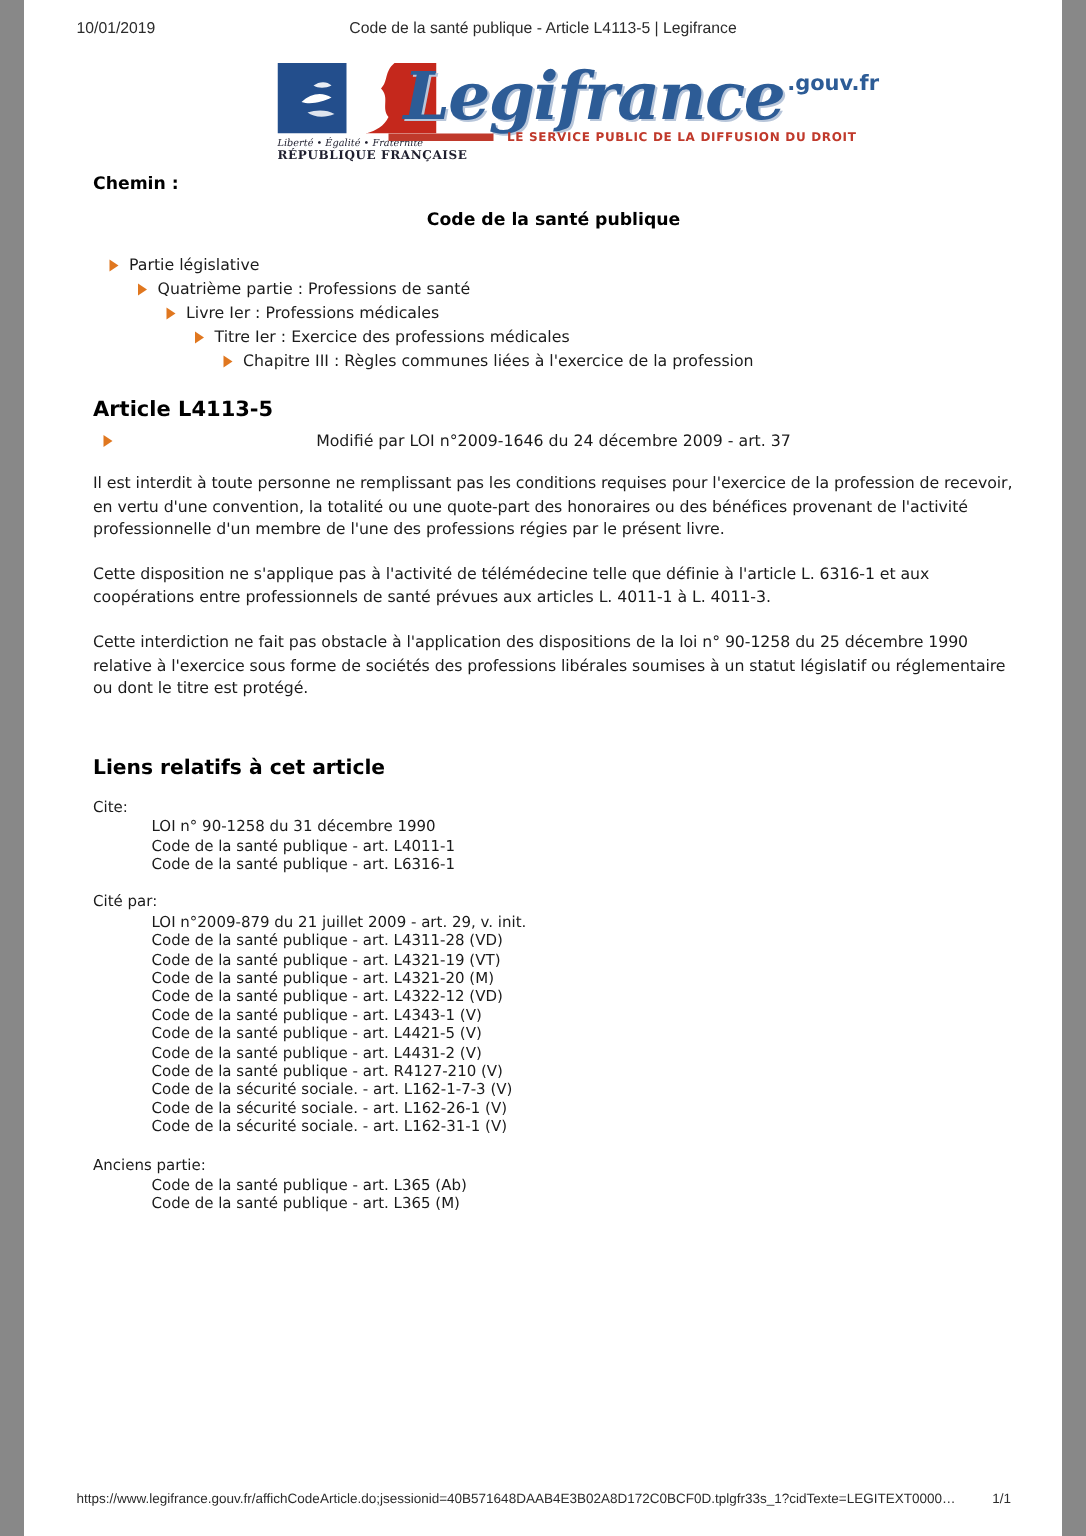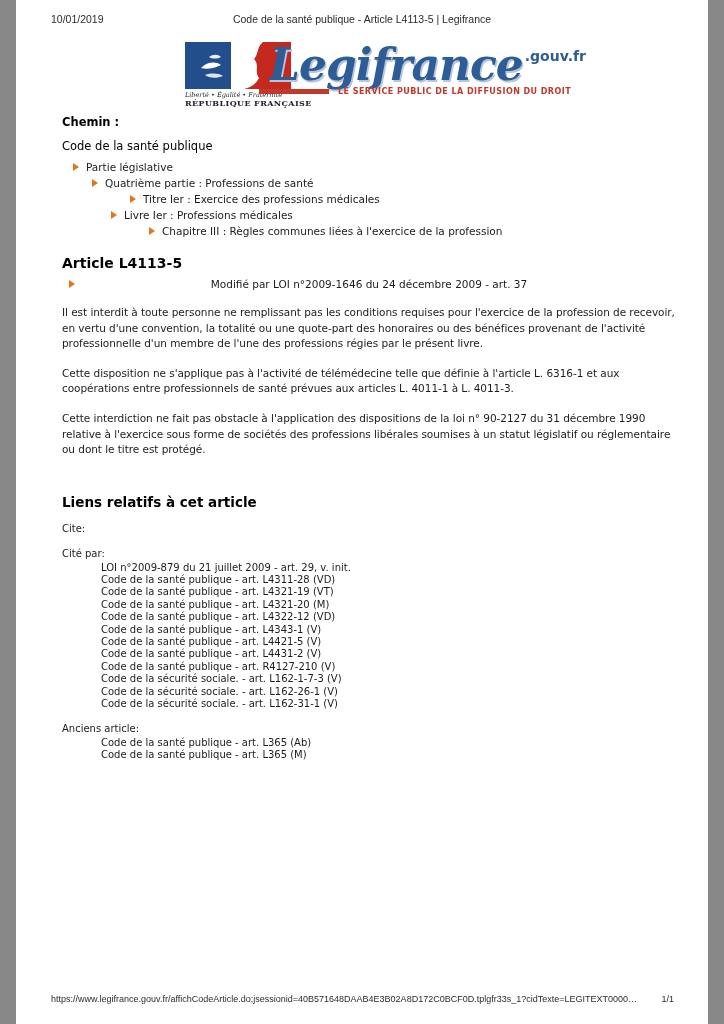--- a/index.html
+++ b/index.html
@@ -56,21 +56,21 @@
   .tagline-row { display:flex; align-items:center; gap:9px; margin-top:1px; margin-left:-10px; }
   .red-bar { width:70px; height:5px; background:#c0392b; flex:0 0 auto; }
   .tagline {
     color:#c0392b; font-weight:bold; font-size:8px; letter-spacing:0.45px; white-space:nowrap;
   }
 
   
   .content { position:absolute; left:46px; right:32px; top:116px; }
 
   .chemin-label { font-weight:bold; font-size:11.5px; line-height:13px; margin-bottom:11px; color:#000; }
-  .code-title   { font-weight:normal; font-size:11.5px; line-height:13px; margin-bottom:6px;  color:#000; }
+  .code-title   { font-weight:bold; font-size:11.5px; line-height:13px; margin-bottom:16px;  color:#000;text-align:center; }
 
   .crumb { display:flex; align-items:center; height:16px; font-size:10.5px; color:#1b1b1b; }
   .tri {
     width:0; height:0; flex:0 0 auto;
     border-left:6px solid #e0771f;
     border-top:4px solid transparent;
     border-bottom:4px solid transparent;
     margin-right:7px;
   }
   .crumb.lvl-0 { margin-left:11px; }
@@ -135,48 +135,53 @@
     <div class="code-title">Code de la santé publique</div>
 
     <div class="crumb lvl-0">
       <span class="tri"></span>
       <span>Partie législative</span>
     </div>
     <div class="crumb lvl-1">
       <span class="tri"></span>
       <span>Quatrième partie : Professions de santé</span>
     </div>
+    <div class="crumb lvl-2">
+      <span class="tri"></span>
+      <span>Livre Ier : Professions médicales</span>
+    </div>
     <div class="crumb lvl-3">
       <span class="tri"></span>
       <span>Titre Ier : Exercice des professions médicales</span>
-    </div>
-    <div class="crumb lvl-2">
-      <span class="tri"></span>
-      <span>Livre Ier : Professions médicales</span>
     </div>
     <div class="crumb lvl-4">
       <span class="tri"></span>
       <span>Chapitre III : Règles communes liées à l'exercice de la profession</span>
     </div>
 
     <div class="article-title">Article L4113-5</div>
 
     <div class="modified-row">
       <span class="tri"></span>
       <span>Modifié par LOI n°2009-1646 du 24 décembre 2009 - art. 37</span>
     </div>
 
     <p class="body-par">Il est interdit à toute personne ne remplissant pas les conditions requises pour l'exercice de la profession de recevoir, en vertu d'une convention, la totalité ou une quote-part des honoraires ou des bénéfices provenant de l'activité professionnelle d'un membre de l'une des professions régies par le présent livre.</p>
     <p class="body-par">Cette disposition ne s'applique pas à l'activité de télémédecine telle que définie à l'article L. 6316-1 et aux coopérations entre professionnels de santé prévues aux articles L. 4011-1 à L. 4011-3.</p>
-    <p class="body-par">Cette interdiction ne fait pas obstacle à l'application des dispositions de la loi n° 90-2127 du 31 décembre 1990 relative à l'exercice sous forme de sociétés des professions libérales soumises à un statut législatif ou réglementaire ou dont le titre est protégé.</p>
+    <p class="body-par">Cette interdiction ne fait pas obstacle à l'application des dispositions de la loi n° 90-1258 du 25 décembre 1990 relative à l'exercice sous forme de sociétés des professions libérales soumises à un statut législatif ou réglementaire ou dont le titre est protégé.</p>
 
     <div class="links-heading">Liens relatifs à cet article</div>
 
     <div class="link-group">
       <div class="group-label">Cite:</div>
+      <div class="group-items">
+        <div class="link-item">LOI n° 90-1258 du 31 décembre 1990</div>
+        <div class="link-item">Code de la santé publique - art. L4011-1</div>
+        <div class="link-item">Code de la santé publique - art. L6316-1</div>
+      </div>
     </div>
 
     <div class="link-group">
       <div class="group-label">Cité par:</div>
       <div class="group-items">
         <div class="link-item">LOI n°2009-879 du 21 juillet 2009 - art. 29, v. init.</div>
         <div class="link-item">Code de la santé publique - art. L4311-28 (VD)</div>
         <div class="link-item">Code de la santé publique - art. L4321-19 (VT)</div>
         <div class="link-item">Code de la santé publique - art. L4321-20 (M)</div>
         <div class="link-item">Code de la santé publique - art. L4322-12 (VD)</div>
@@ -184,21 +189,21 @@
         <div class="link-item">Code de la santé publique - art. L4421-5 (V)</div>
         <div class="link-item">Code de la santé publique - art. L4431-2 (V)</div>
         <div class="link-item">Code de la santé publique - art. R4127-210 (V)</div>
         <div class="link-item">Code de la sécurité sociale. - art. L162-1-7-3 (V)</div>
         <div class="link-item">Code de la sécurité sociale. - art. L162-26-1 (V)</div>
         <div class="link-item">Code de la sécurité sociale. - art. L162-31-1 (V)</div>
       </div>
     </div>
 
     <div class="link-group">
-      <div class="group-label">Anciens article:</div>
+      <div class="group-label">Anciens partie:</div>
       <div class="group-items">
         <div class="link-item">Code de la santé publique - art. L365 (Ab)</div>
         <div class="link-item">Code de la santé publique - art. L365 (M)</div>
       </div>
     </div>
 
   </div>
 
   <div class="print-footer">
     <span class="footer-url">https://www.legifrance.gouv.fr/affichCodeArticle.do;jsessionid=40B571648DAAB4E3B02A8D172C0BCF0D.tplgfr33s_1?cidTexte=LEGITEXT0000…</span>

